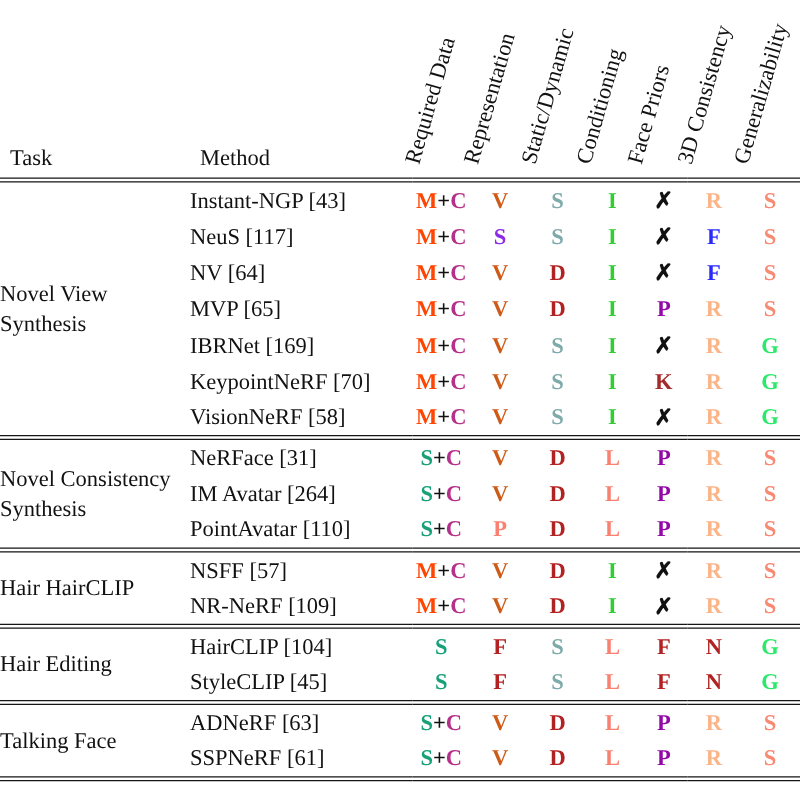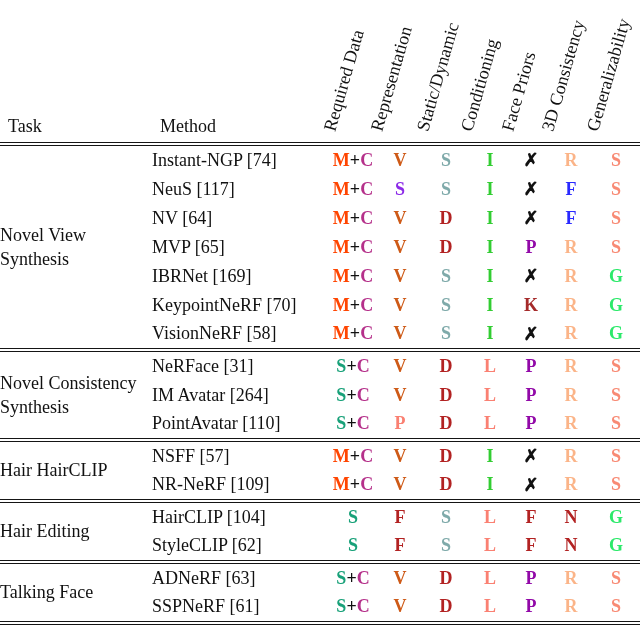--- a/index.html
+++ b/index.html
@@ -127,21 +127,21 @@
   </thead>
   <tbody id="table-body">
       <tr>
         <td colspan="9" class="sep"></td>
       </tr>
       <tr class="data-row">
         <td class="task" rowspan="7">
           <span class="task-line">Novel View</span>
           <span class="task-line">Synthesis</span>
         </td>
-        <td class="method">Instant-NGP [74]</td>
+        <td class="method">Instant-NGP [43]</td>
         <td class="attr"><span style="color: rgb(255, 69, 0);">M</span><span style="color: rgb(17, 17, 17);">+</span><span style="color: rgb(181, 48, 138);">C</span></td>
         <td class="attr"><span style="color: rgb(206, 90, 23);">V</span></td>
         <td class="attr"><span style="color: rgb(127, 170, 170);">S</span></td>
         <td class="attr"><span style="color: rgb(50, 205, 50);">I</span></td>
         <td class="attr"><span style="color: rgb(17, 17, 17);">✗</span></td>
         <td class="attr"><span style="color: rgb(251, 180, 136);">R</span></td>
         <td class="attr"><span style="color: rgb(248, 138, 116);">S</span></td>
       </tr>
       <tr class="data-row">
         <td class="method">NeuS [117]</td>
@@ -276,21 +276,21 @@
         <td class="method">HairCLIP [104]</td>
         <td class="attr"><span style="color: rgb(24, 161, 121);">S</span></td>
         <td class="attr"><span style="color: rgb(178, 34, 34);">F</span></td>
         <td class="attr"><span style="color: rgb(127, 170, 170);">S</span></td>
         <td class="attr"><span style="color: rgb(250, 128, 114);">L</span></td>
         <td class="attr"><span style="color: rgb(178, 34, 34);">F</span></td>
         <td class="attr"><span style="color: rgb(178, 34, 34);">N</span></td>
         <td class="attr"><span style="color: rgb(45, 233, 107);">G</span></td>
       </tr>
       <tr class="data-row">
-        <td class="method">StyleCLIP [62]</td>
+        <td class="method">StyleCLIP [45]</td>
         <td class="attr"><span style="color: rgb(24, 161, 121);">S</span></td>
         <td class="attr"><span style="color: rgb(178, 34, 34);">F</span></td>
         <td class="attr"><span style="color: rgb(127, 170, 170);">S</span></td>
         <td class="attr"><span style="color: rgb(250, 128, 114);">L</span></td>
         <td class="attr"><span style="color: rgb(178, 34, 34);">F</span></td>
         <td class="attr"><span style="color: rgb(178, 34, 34);">N</span></td>
         <td class="attr"><span style="color: rgb(45, 233, 107);">G</span></td>
       </tr>
       <tr>
         <td colspan="9" class="sep"></td>

